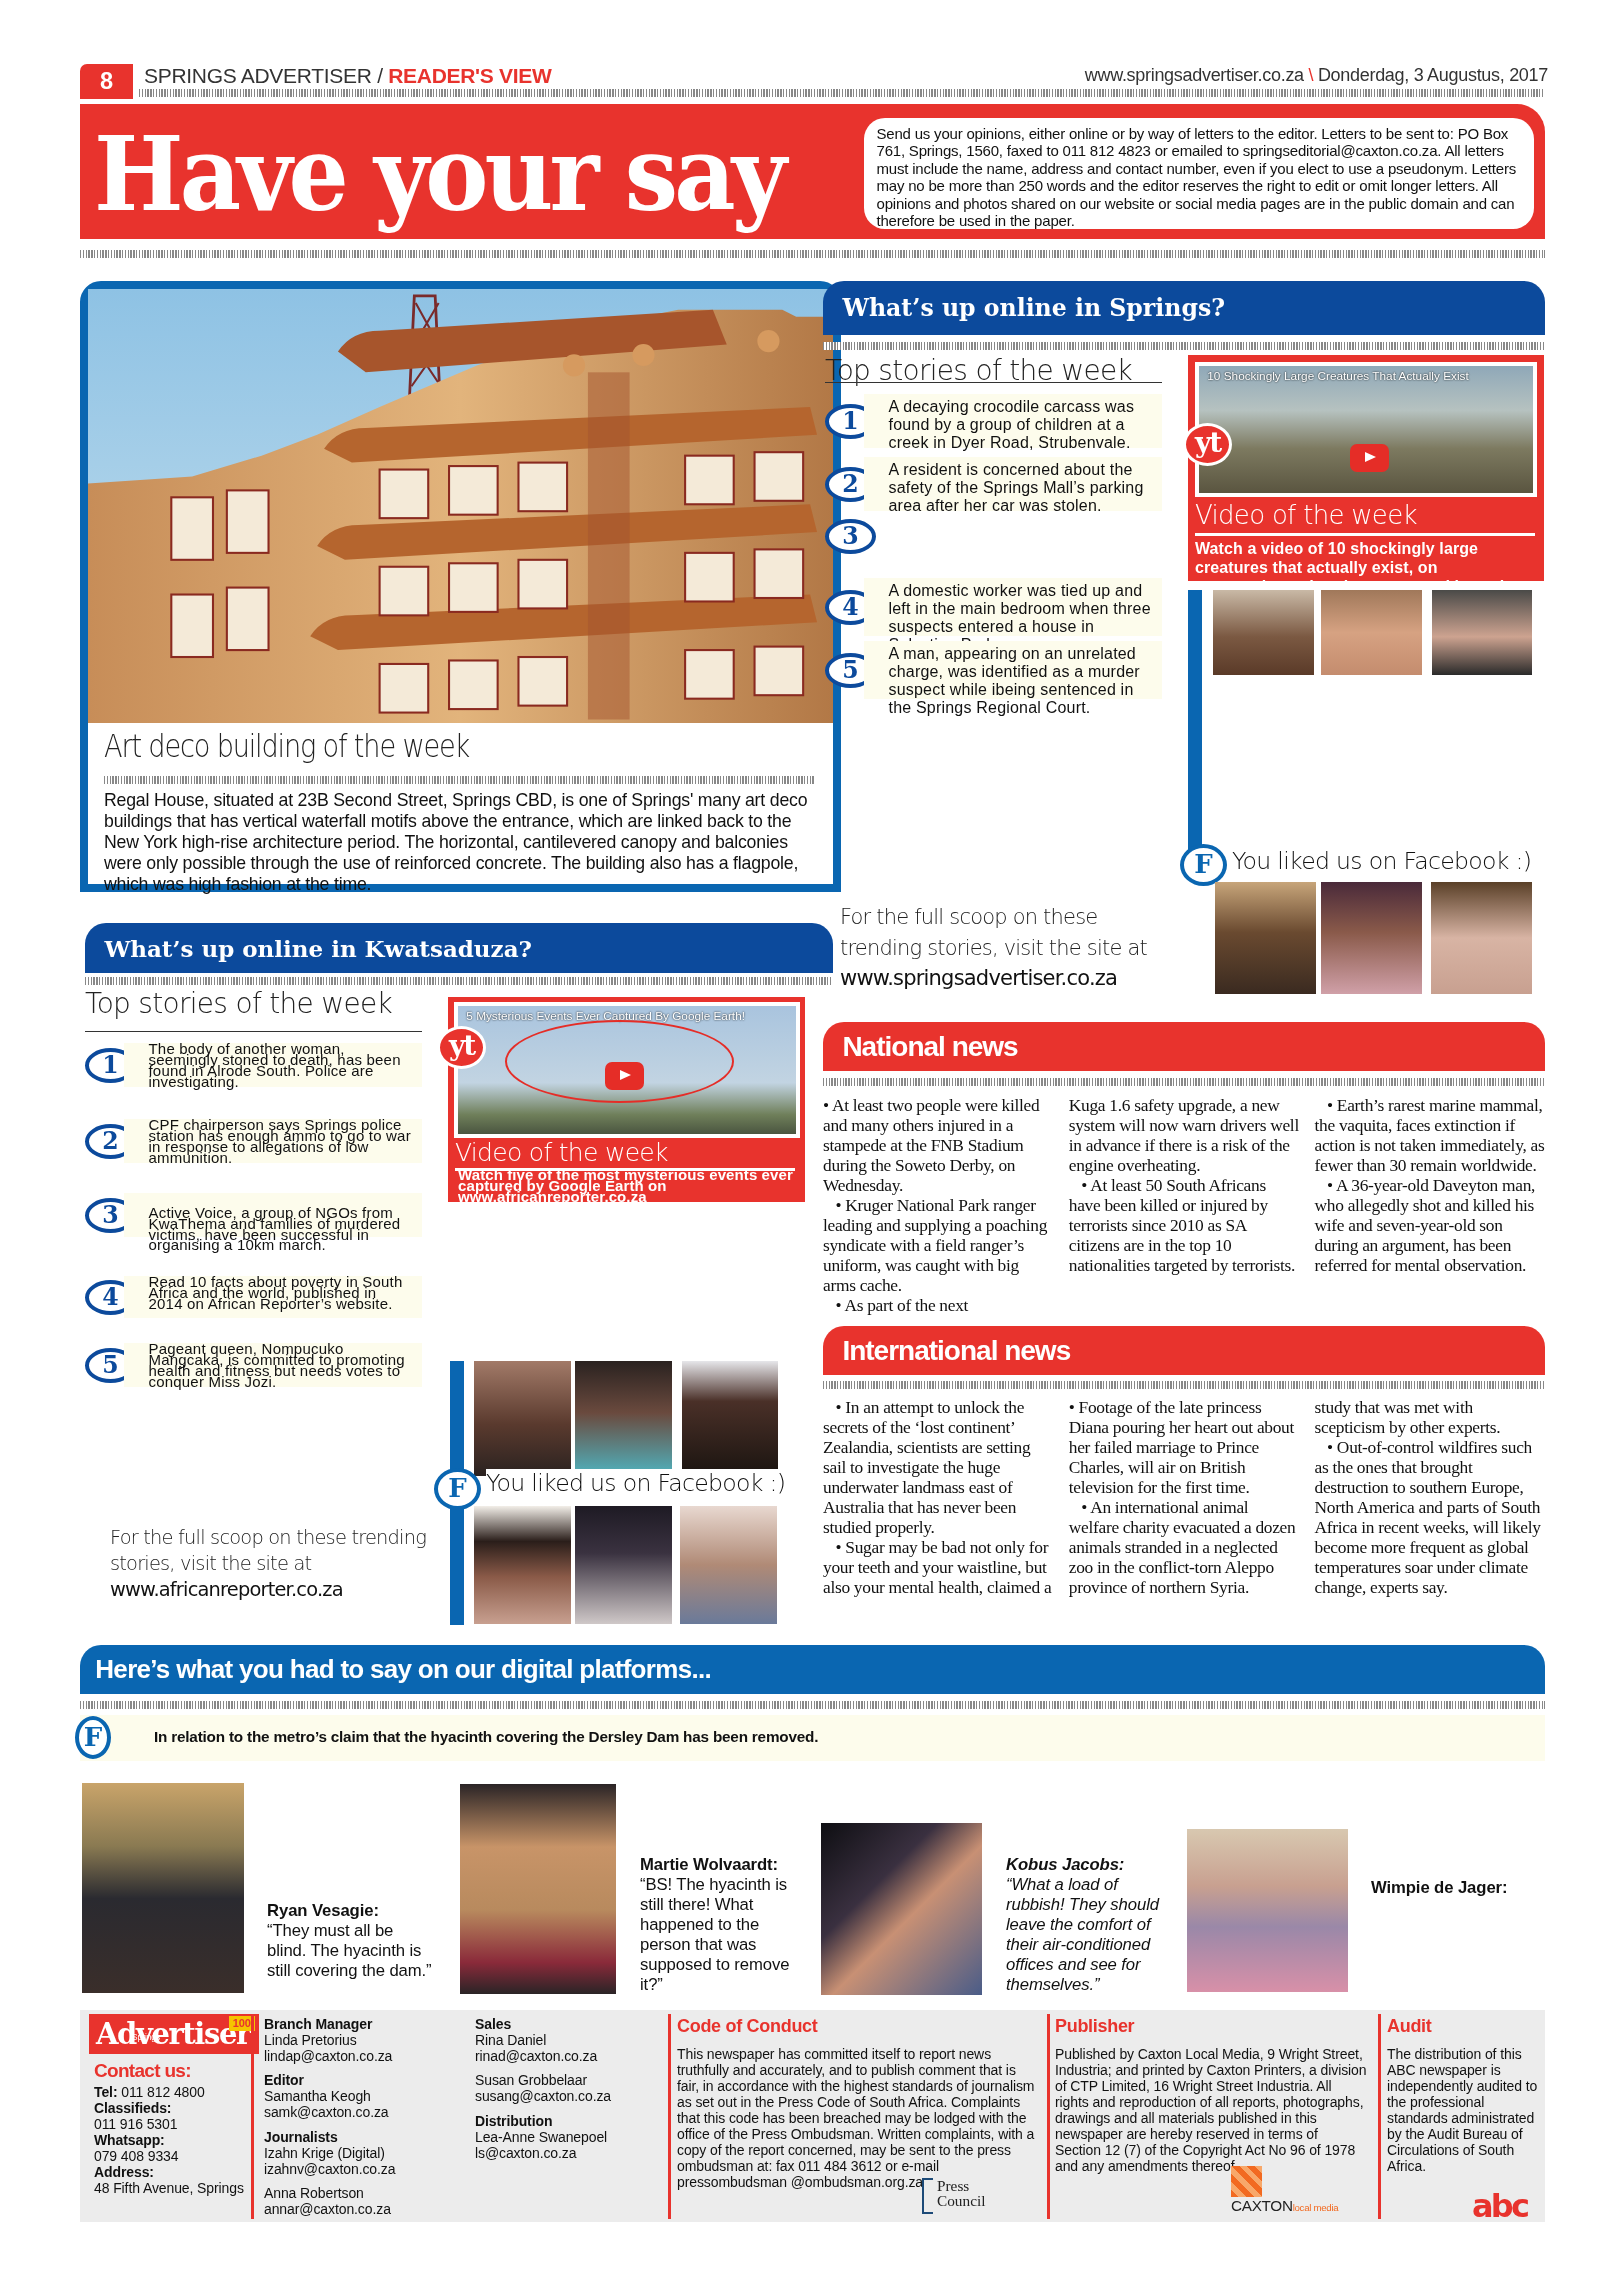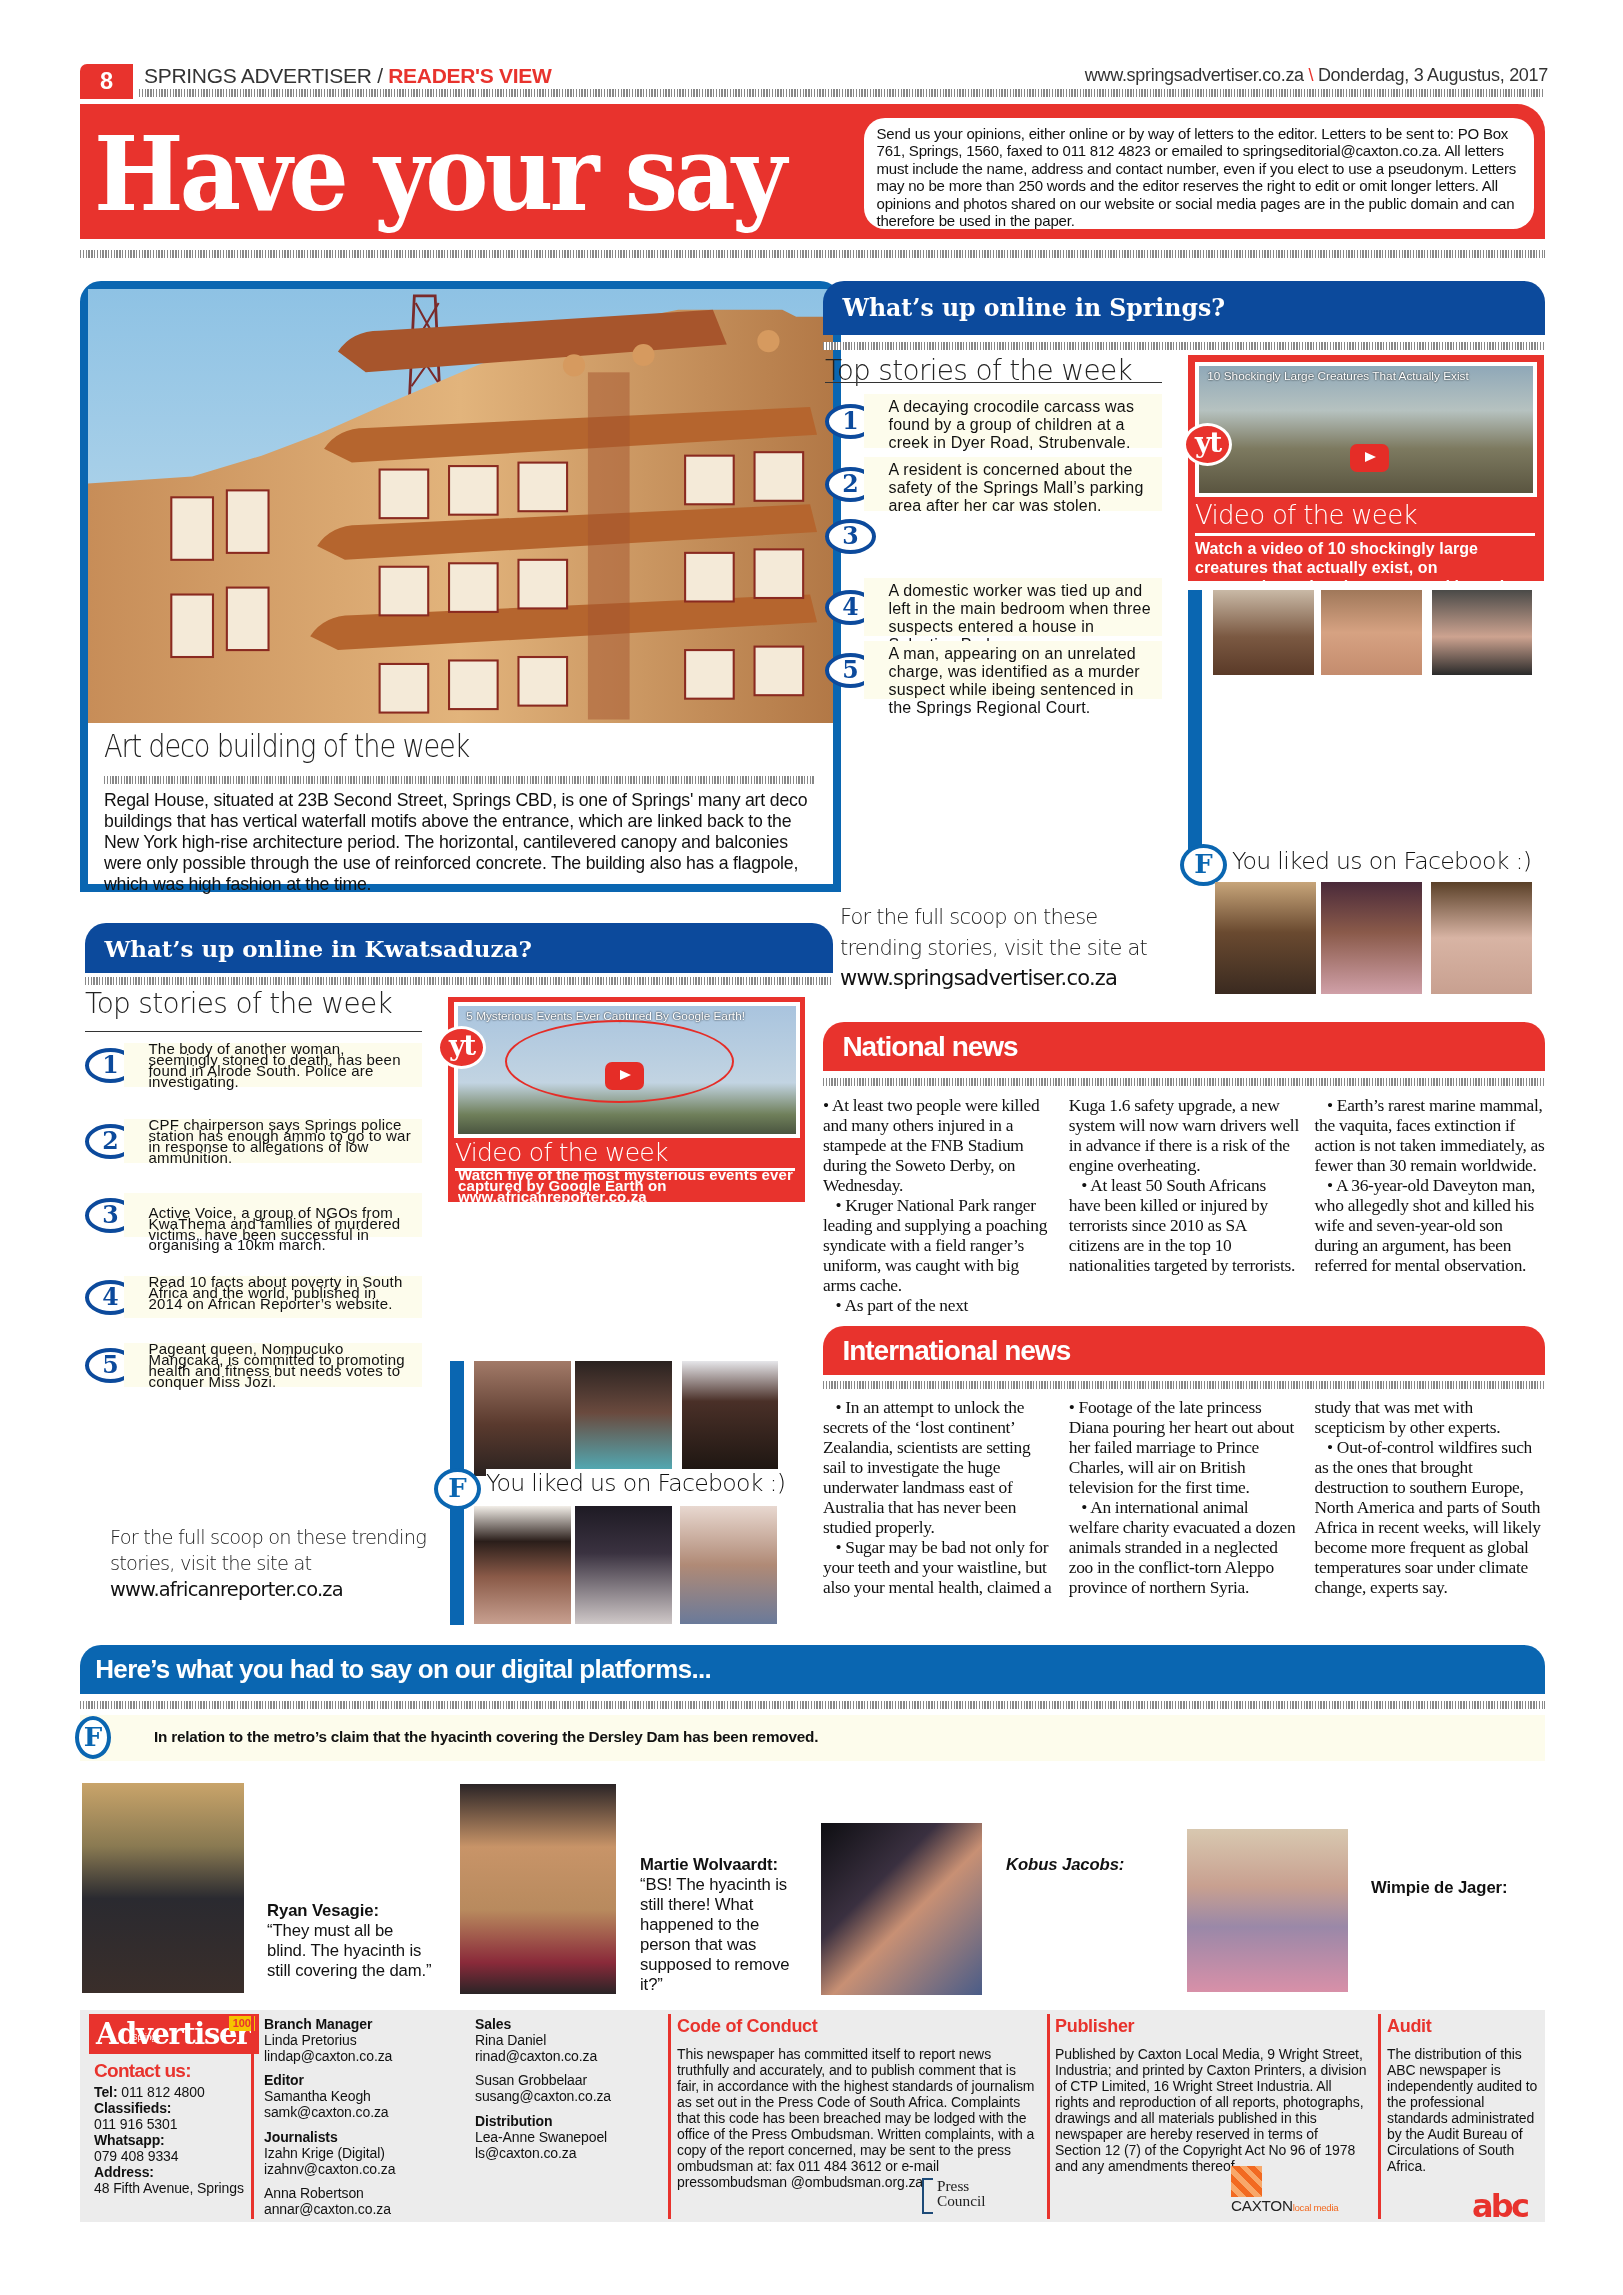--- a/index.html
+++ b/index.html
@@ -762,20 +762,21 @@
   <span>“They must all be blind. The hyacinth is still covering the dam.”</span>
 </div>
 <div class="abs fb-photo" style="left:460px; top:1784px; width:156px; height:210px; background:linear-gradient(180deg,#2a2426 0%,#c89468 30%,#b88a5e 60%,#8a2a3a 85%,#2a2426 100%);"></div>
 <div class="quote-box" style="left:640px; top:1855px; width:167px;">
   <b>Martie Wolvaardt:</b>
   <span>“BS! The hyacinth is still there! What happened to the person that was supposed to remove it?”</span>
 </div>
 <div class="abs fb-photo" style="left:821px; top:1823px; width:161px; height:172px; background:linear-gradient(135deg,#0e0e12 0%,#3a3040 35%,#c89074 55%,#4a5c88 100%);"></div>
 <div class="quote-box" style="left:1006px; top:1855px; width:174px;font-style:italic;">
   <b>Kobus Jacobs:</b>
+  <span>“What a load of rubbish! They should leave the comfort of their air-conditioned offices and see for themselves.”</span>
 </div>
 <div class="abs fb-photo" style="left:1187px; top:1829px; width:161px; height:163px; background:linear-gradient(180deg,#d8c8b0 0%,#c8a090 35%,#9a88a8 60%,#d890a8 100%);"></div>
 <div class="quote-box" style="left:1371px; top:1878px; width:167px;">
   <b>Wimpie de Jager:</b>
 </div>
 
 <div class="abs footer"></div>
 <div class="abs logo-box">
   <span class="springs">Springs</span>
   <span>Advertiser</span>

